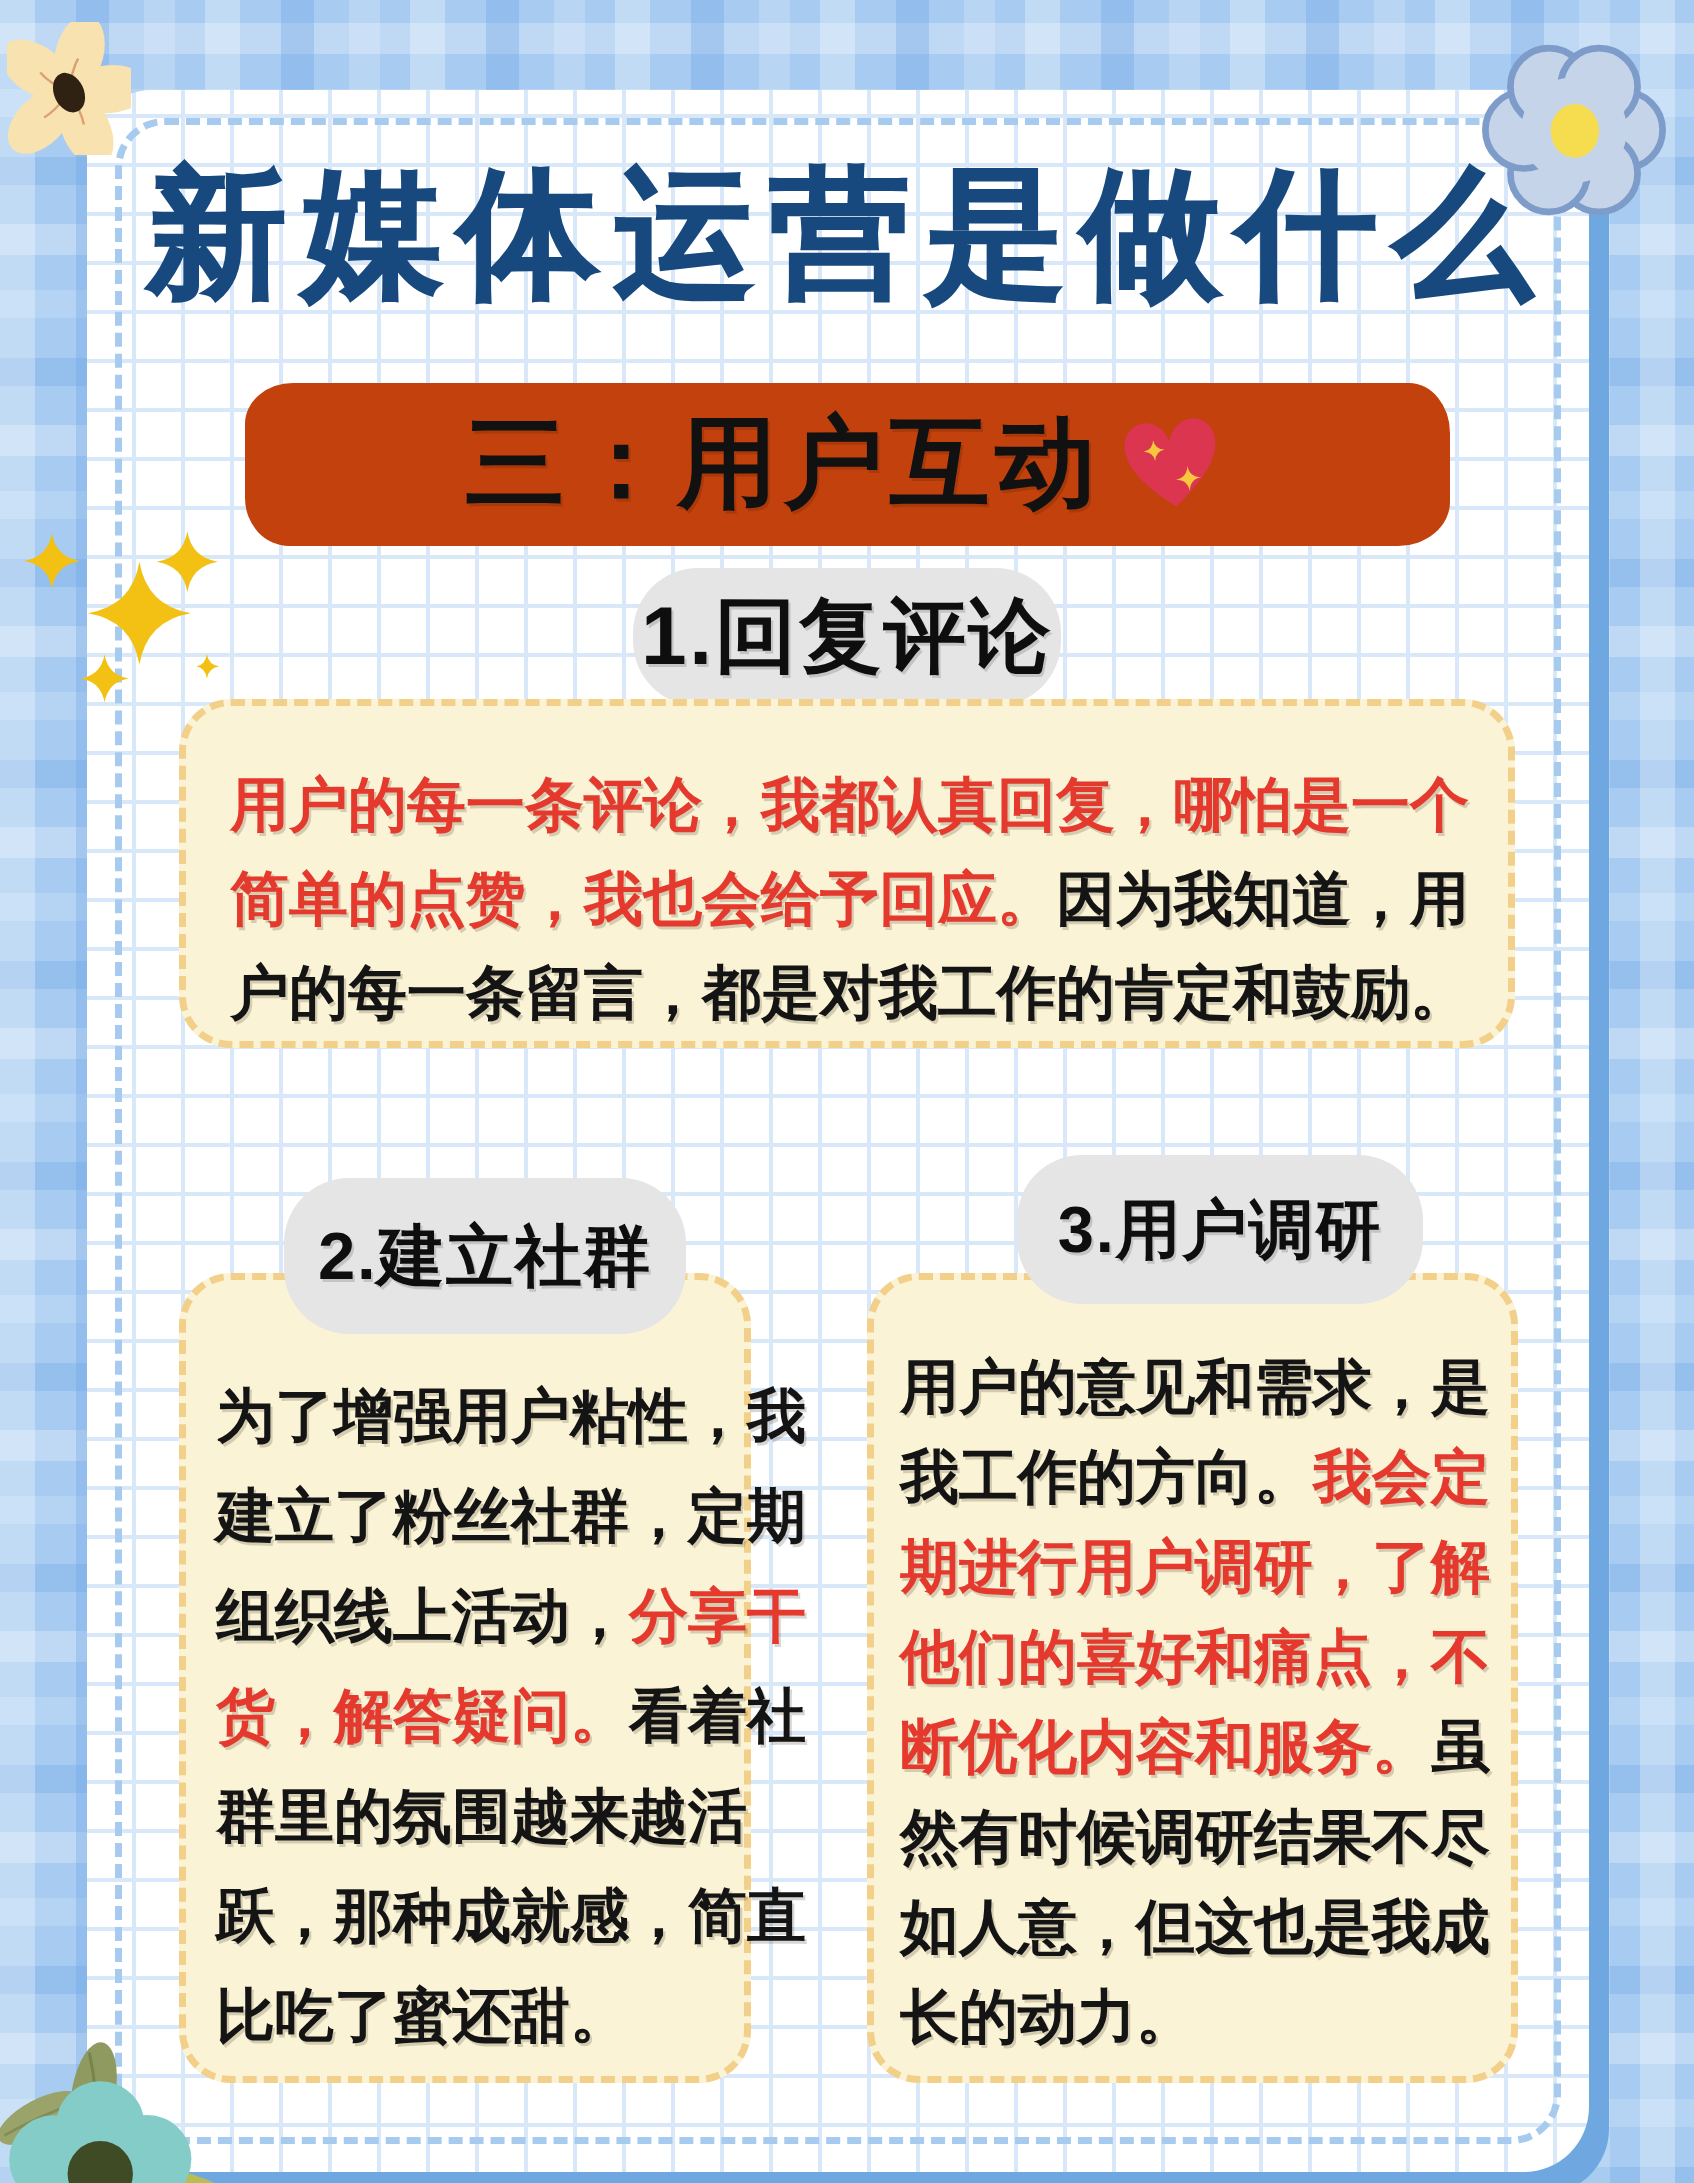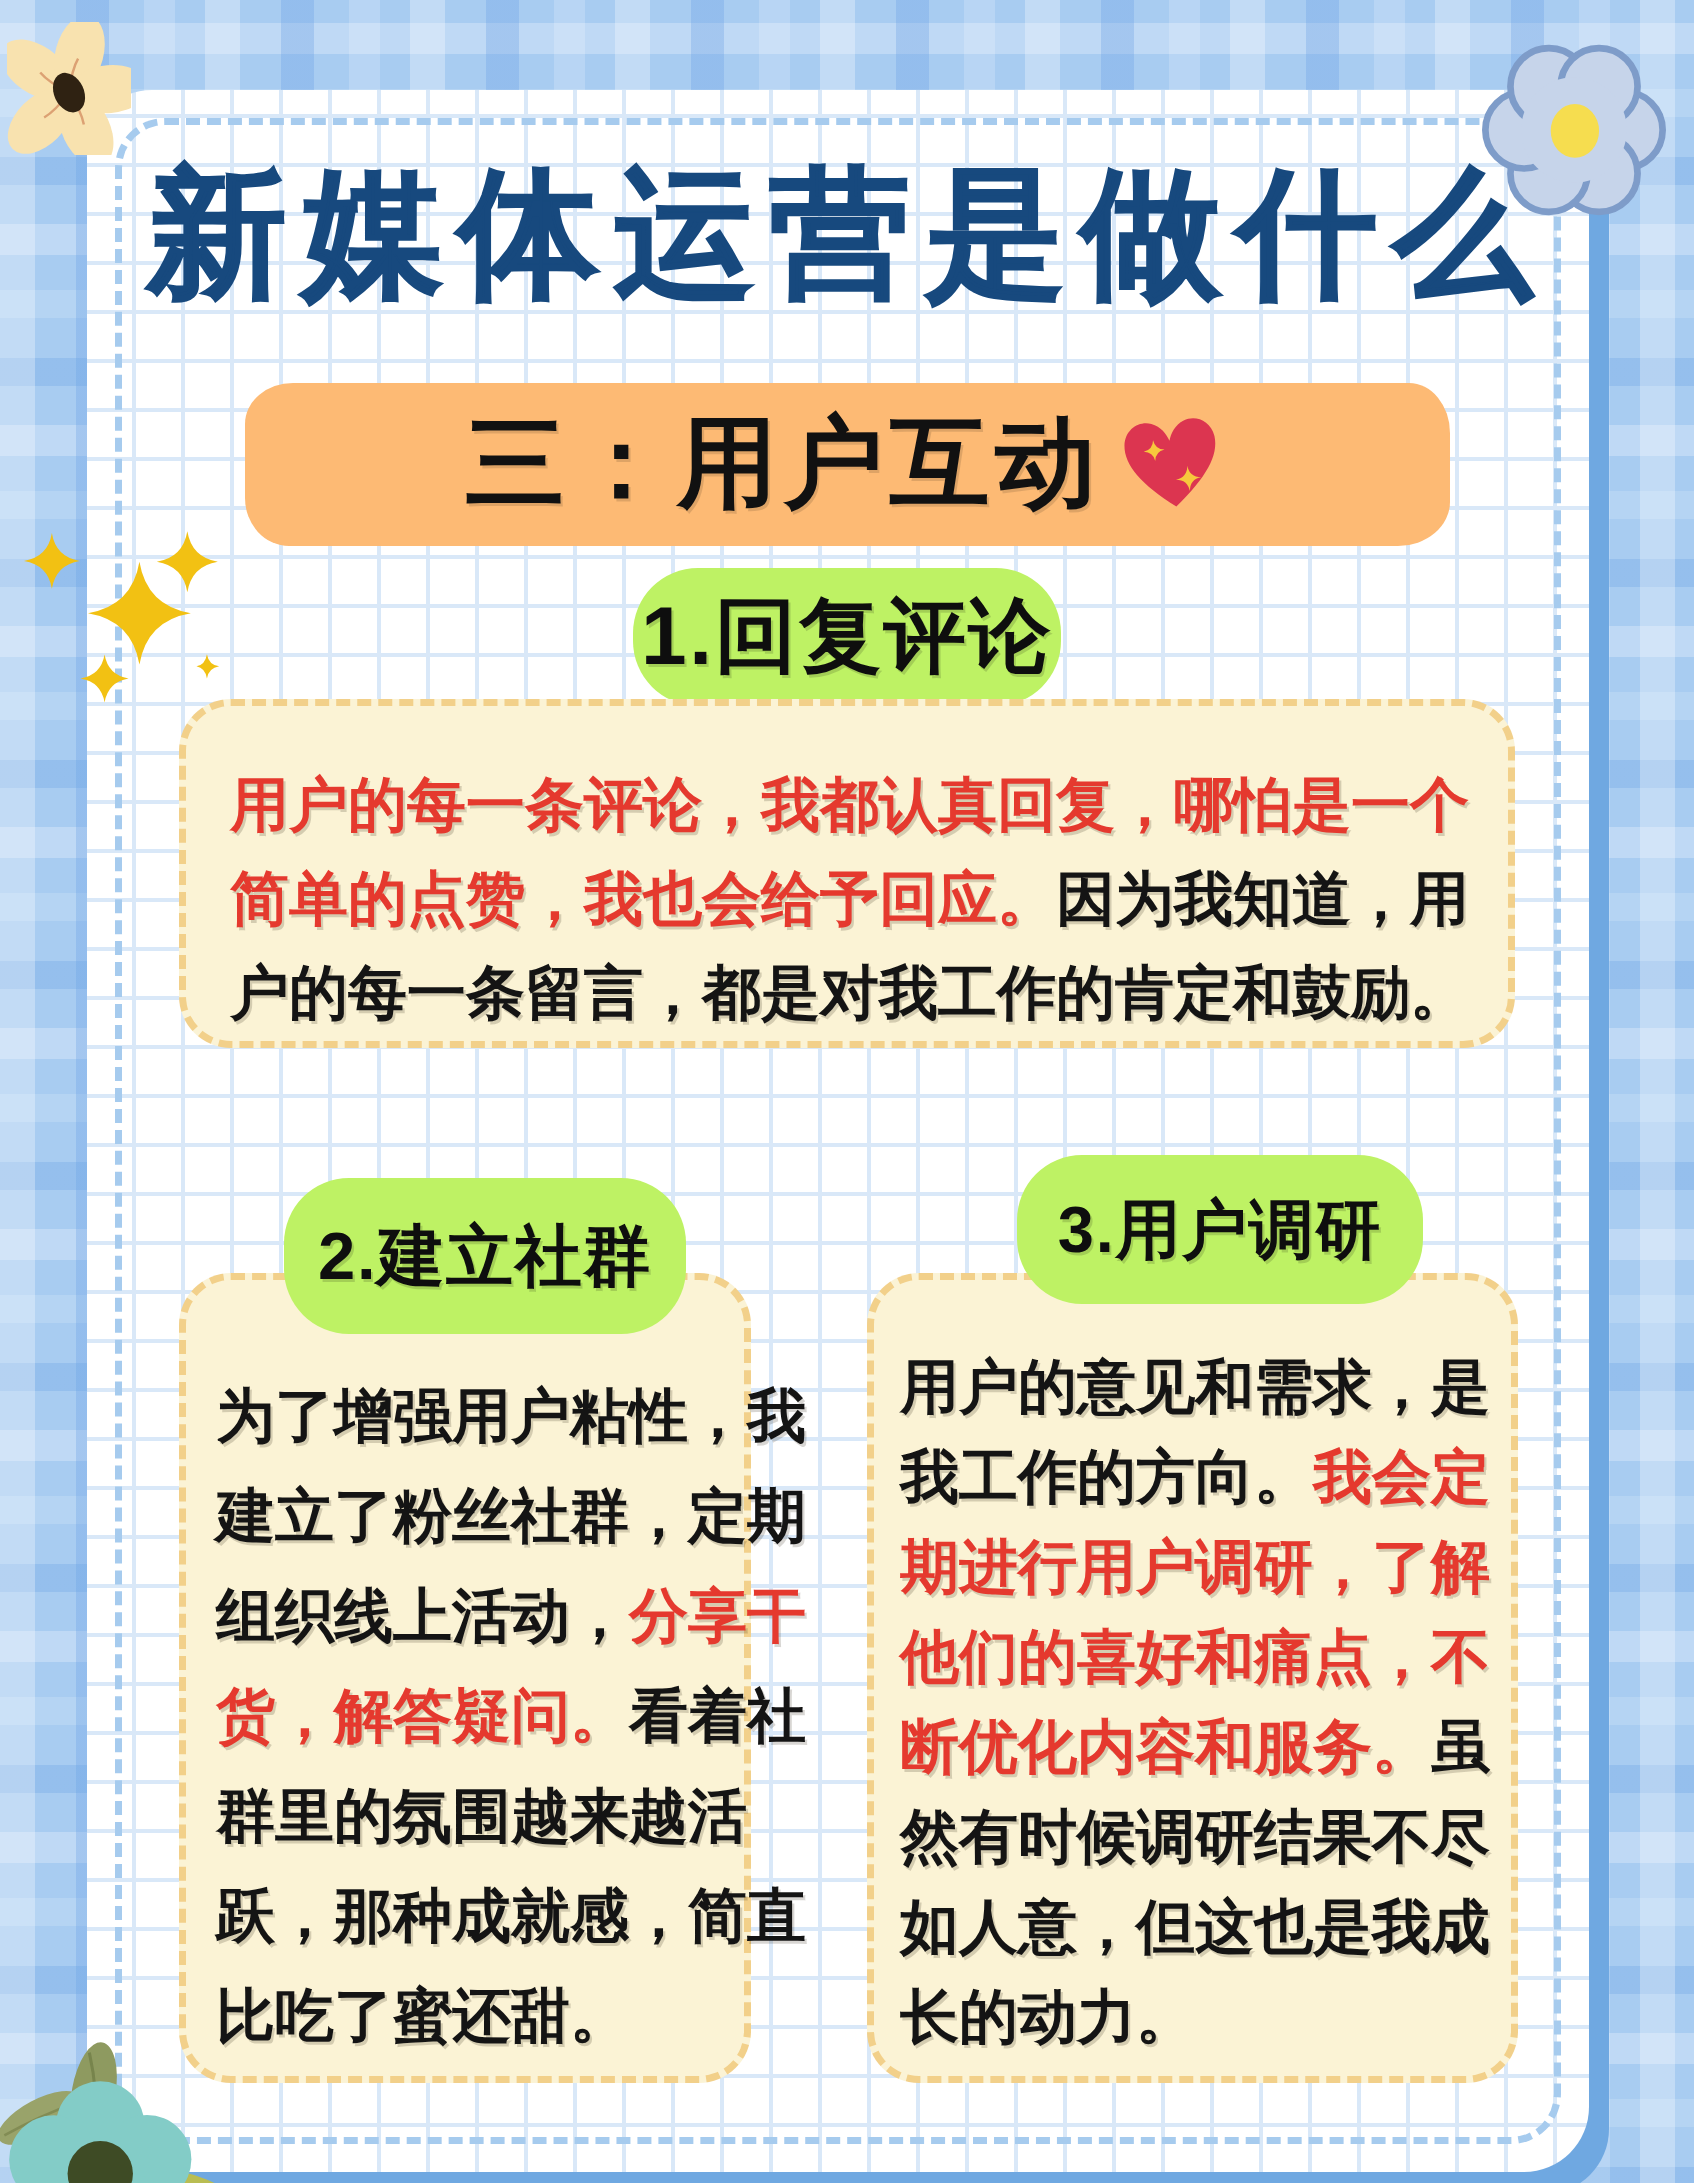--- a/index.html
+++ b/index.html
@@ -29,29 +29,29 @@
     position:absolute;left:28px;top:28px;right:28px;bottom:28px;
     border:7px dashed #A6CBEE;border-radius:50px;
   }
   .title{
     position:absolute;left:0;top:158px;width:1695px;height:151px;line-height:151px;
     text-align:center;font-size:140px;font-weight:bold;letter-spacing:15.7px;
     color:#17497E;-webkit-text-stroke:2.2px #17497E;white-space:nowrap;
   }
   .subtitle-pill{
     position:absolute;left:245px;top:383px;width:1205px;height:163px;
-    background:#fdba74;border-radius:48px 41px 52px 44px / 41px 50px 44px 48px;
+    background:#c2410c;border-radius:48px 41px 52px 44px / 41px 50px 44px 48px;
     display:flex;align-items:center;justify-content:center;gap:12.2px;
   }
   .subtitle-text{
     font-size:100px;font-weight:bold;color:#111111;letter-spacing:6.1px;white-space:nowrap;
     text-shadow:2.2px 2.6px 0 rgba(0,0,0,0.12);
   }
   .pill{
-    position:absolute;background:#bef264;border-radius:65px;
+    position:absolute;background:#e5e5e5;border-radius:65px;
     display:flex;align-items:center;justify-content:center;
     font-weight:bold;color:#0E0E0E;white-space:nowrap;
     text-shadow:2.2px 2.6px 0 rgba(0,0,0,0.14);
   }
   .pill1{left:633px;top:568px;width:428px;height:138px;font-size:82px;letter-spacing:2.6px;}
   .pill2{left:284px;top:1178px;width:402px;height:156px;font-size:67px;letter-spacing:1.7px;}
   .pill3{left:1017px;top:1155px;width:406px;height:149px;font-size:65px;letter-spacing:1.7px;}
   .cream-box{
     position:absolute;background:#FBF3D5;border:7px dashed #F2D08A;border-radius:52px;
     box-sizing:border-box;

